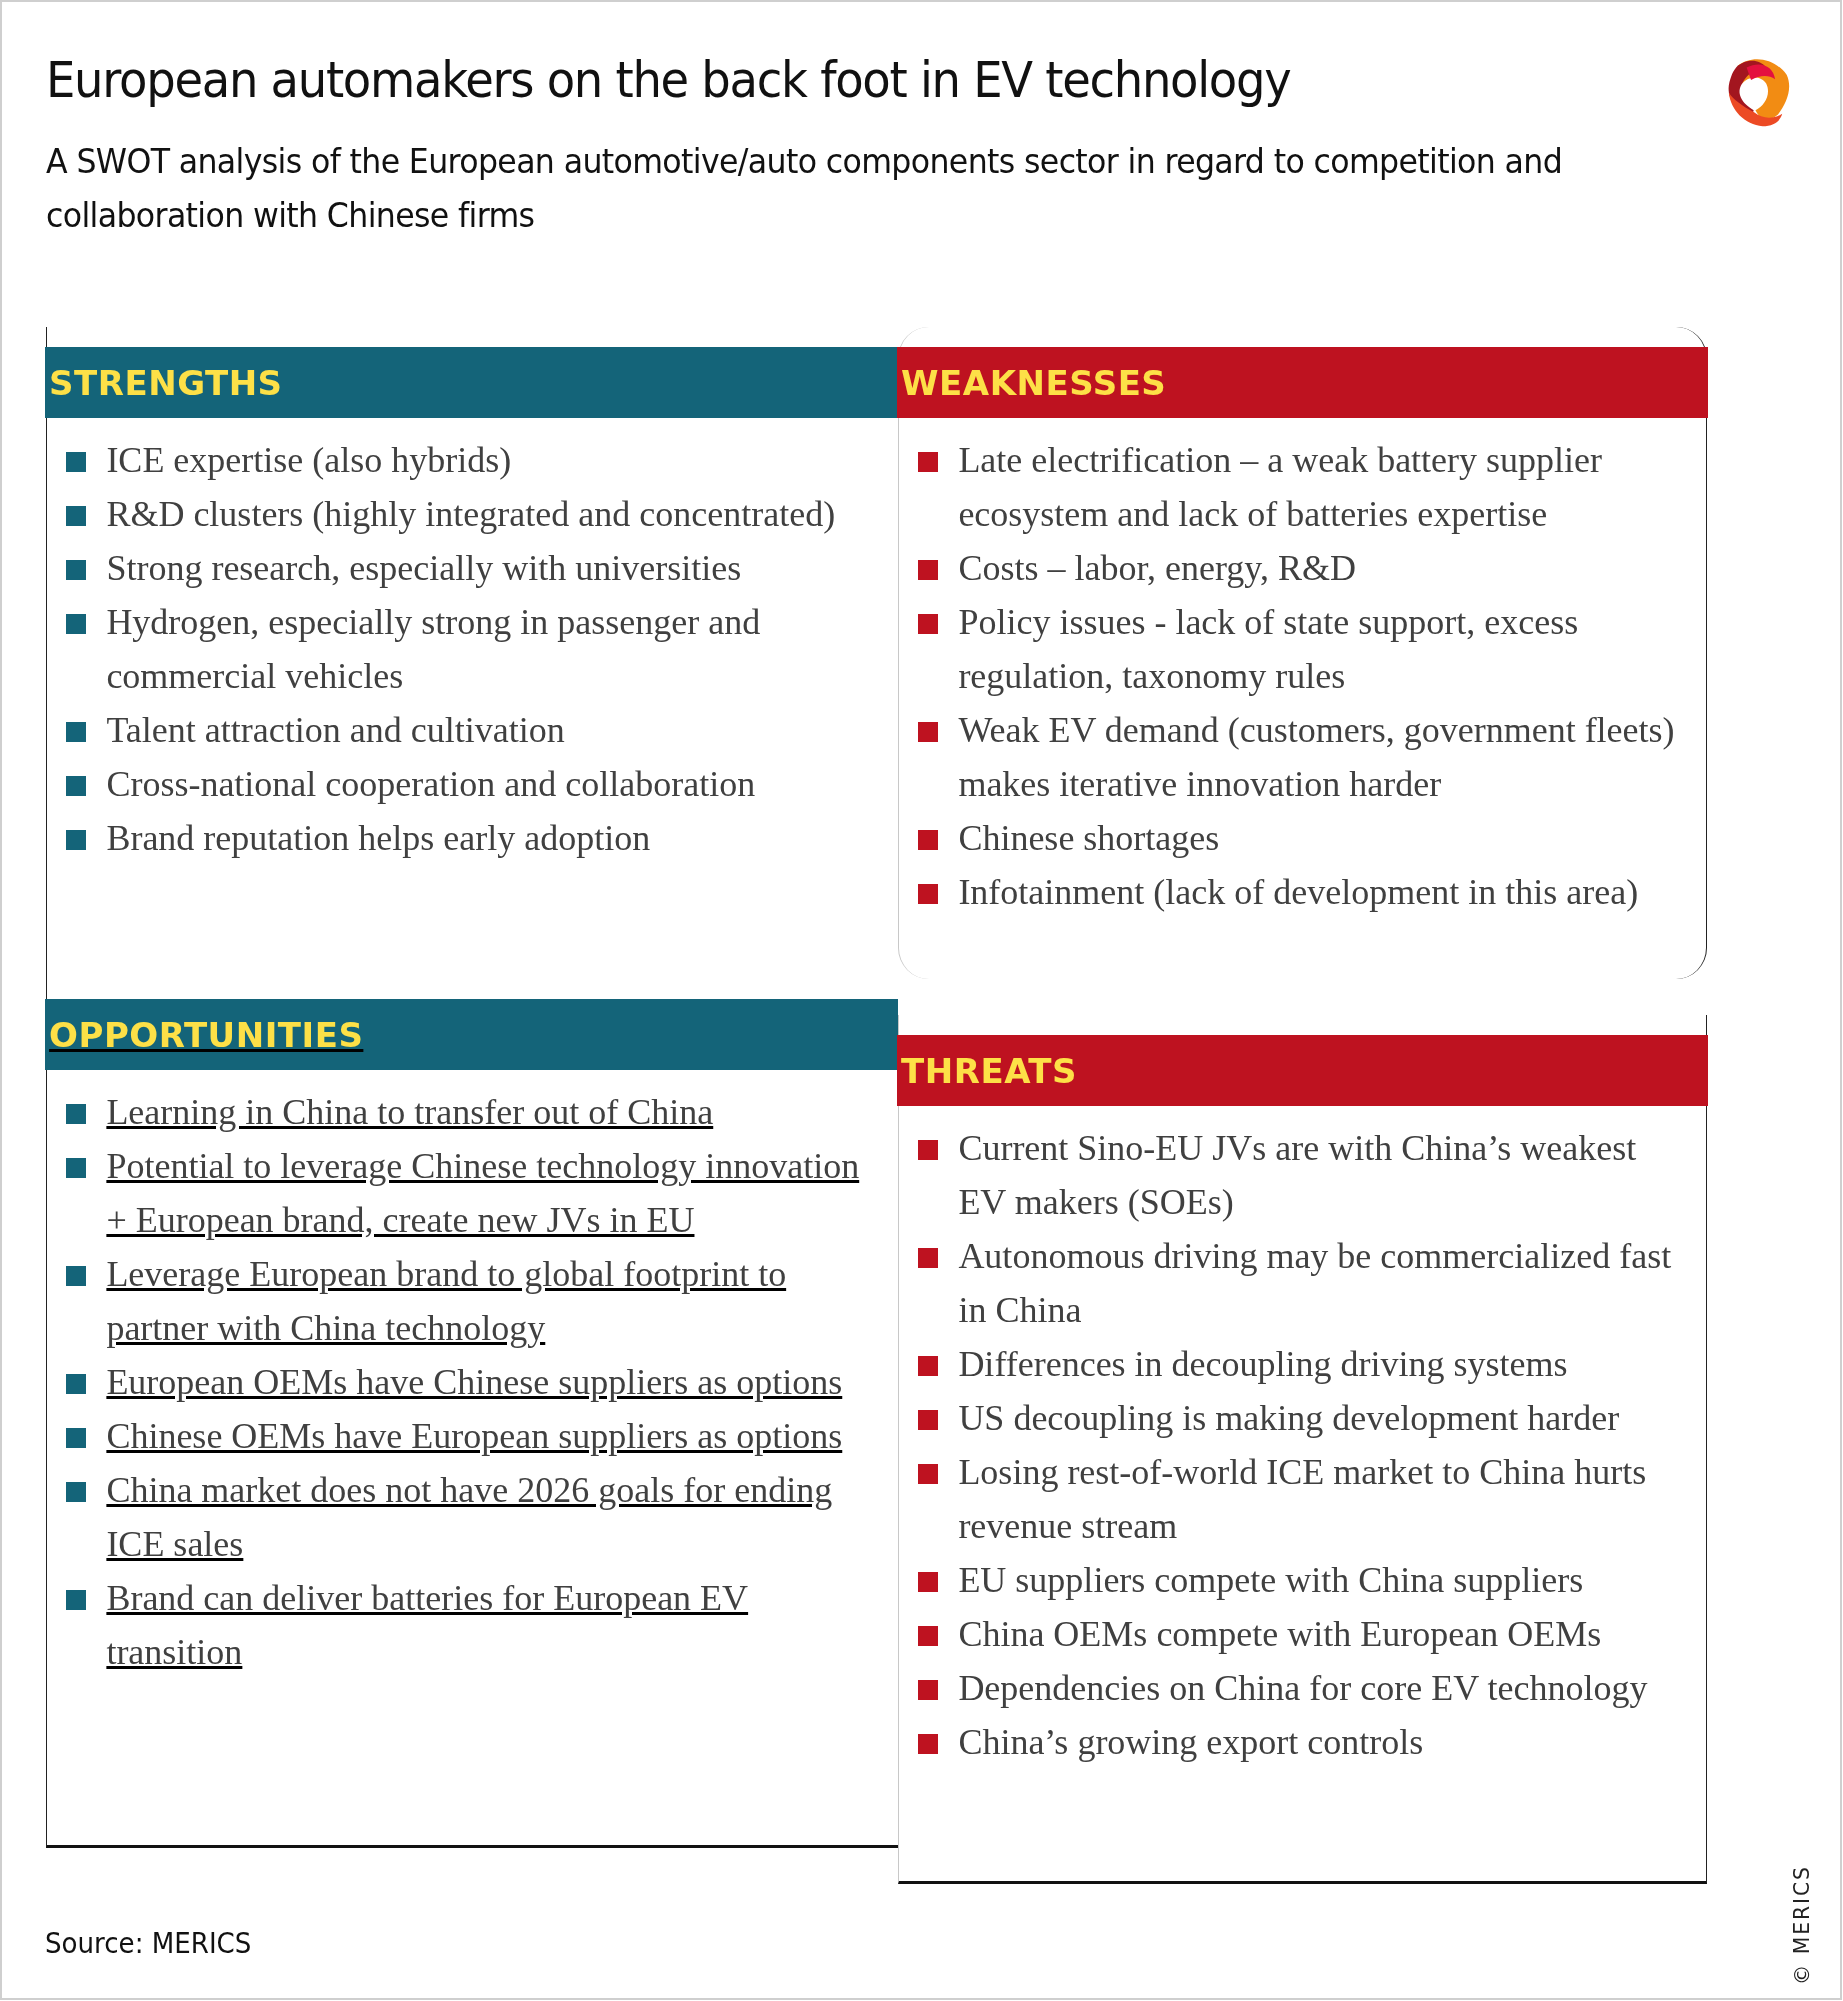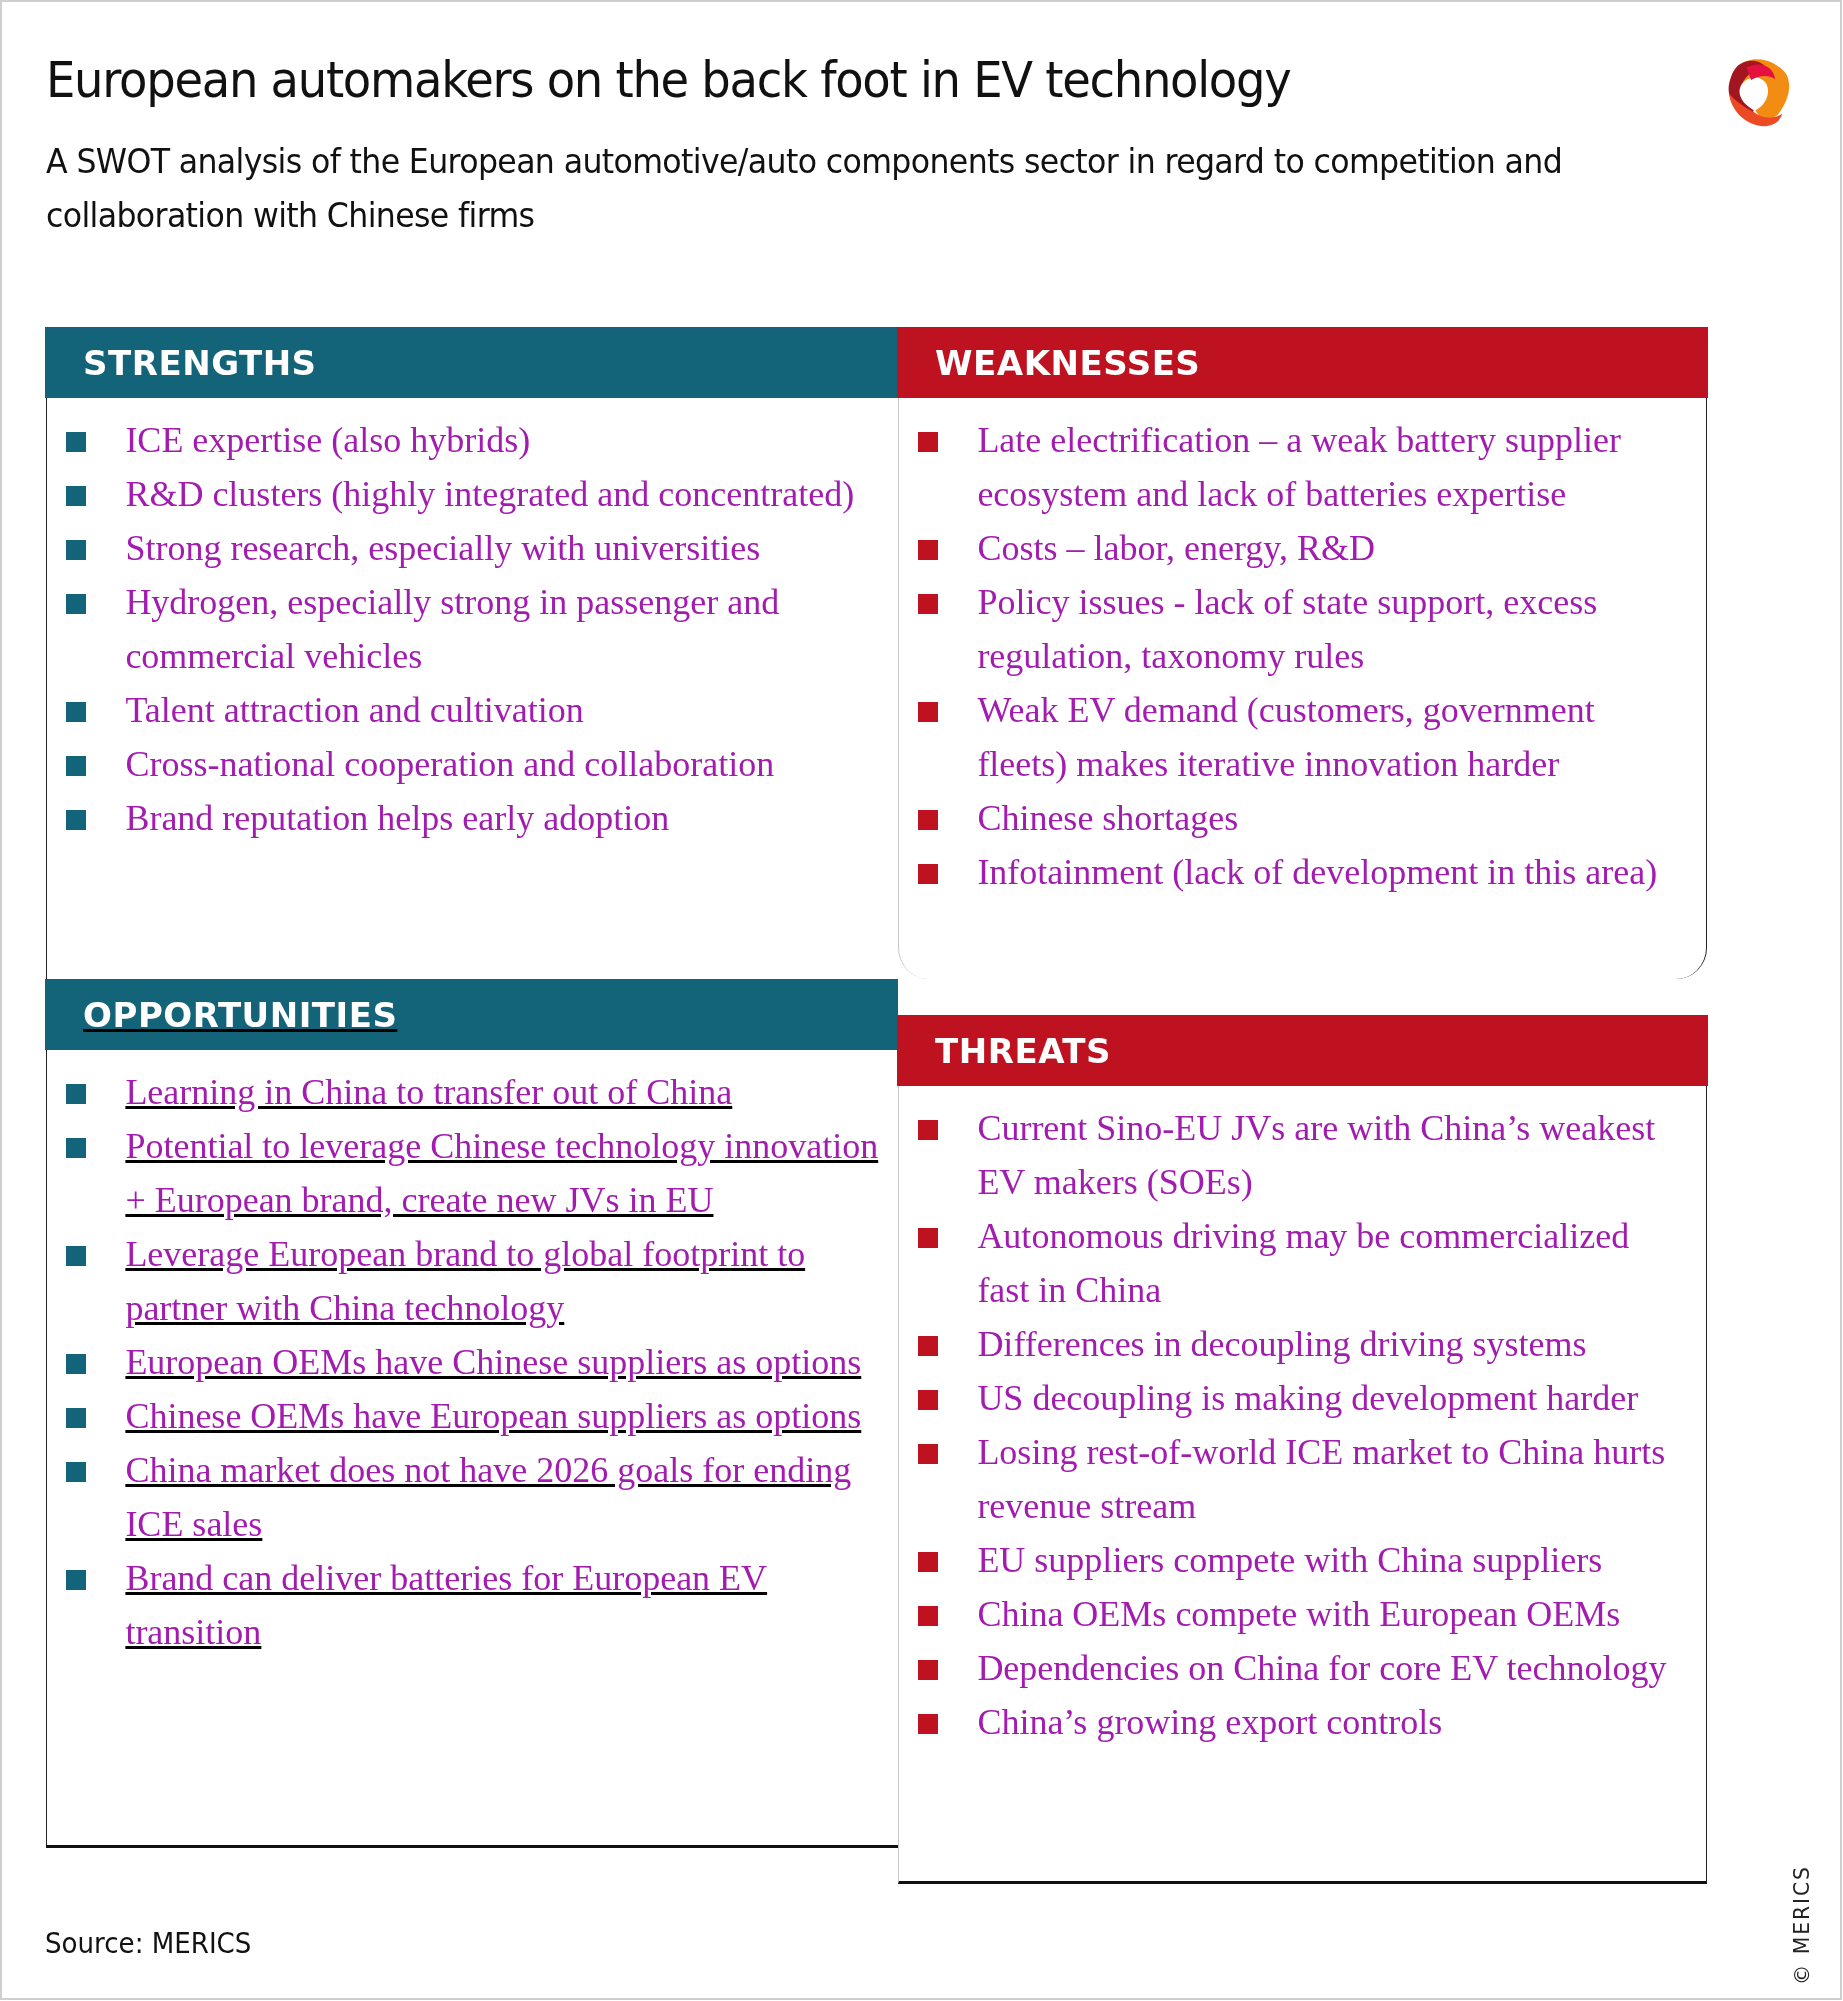--- a/index.html
+++ b/index.html
@@ -7,26 +7,26 @@
   .frame { position: absolute; left: 0; top: 0; width: 1838px; height: 1996px; border: 2.8px solid #cfcfcf; box-sizing: content-box; }
   .title { position: absolute; left: 46px; top: 51px; font-family: "DejaVu Sans", sans-serif; font-size: 50px; color: #111; letter-spacing: -1.4px; transform: scaleX(0.93); transform-origin: left top; white-space: nowrap; }
   .subtitle { position: absolute; left: 46px; top: 134px; font-family: "DejaVu Sans", sans-serif; font-size: 34px; line-height: 54px; color: #111; letter-spacing: -0.7px; transform: scaleX(0.93); transform-origin: left top; width: 1670px; }
   .logo { position: absolute; left: 1711px; top: 48px; width: 89px; height: 89px; }
   .swot { position: absolute; left: 46px; top: 327px; width: 1660px; height: 1521px; }
   .quad { position: absolute; box-sizing: border-box; }
   .q-s { left: 0; top: 0; width: 852px; height: 652px; border-left: 1.9px solid #222; }
   .q-w { left: 852px; top: 0; width: 809px; height: 652px; border-left: 1.9px solid #c8c8c8; border-right: 1.9px solid #222; border-radius: 31px; }
   .q-o { left: 0; top: 652px; width: 852px; height: 869px; border-left: 1.9px solid #222; border-bottom: 3.7px solid #111; text-decoration: underline; }
   .q-t { left: 852px; top: 688px; width: 809px; height: 869px; border-left: 1.9px solid #c8c8c8; border-right: 1.9px solid #222; border-bottom: 3.7px solid #111; }
-  .qhead { height: 71px; display: flex; align-items: center; padding-left: 38px; font-family: "DejaVu Sans", sans-serif; font-weight: bold; font-size: 34px; color: #ffffff; letter-spacing: 0.5px; margin-left: -1.9px; }
+  .qhead { height: 71px; display: flex; align-items: center; padding-left: 4px; font-family: "DejaVu Sans", sans-serif; font-weight: bold; font-size: 34px; color: #fde047; letter-spacing: 0.5px; margin-left: -1.9px; margin-top: 20px; }
   .q-w .qhead, .q-t .qhead { margin-right: -1.9px; }
   .teal { background: #146479; }
   .red { background: #be1220; }
   .items { list-style: none; margin: 0; padding: 15px 18.6px 0 18.6px; }
-  .item { display: flex; align-items: flex-start; font-family: "Liberation Serif", serif; font-size: 36px; line-height: 54px; color: #a21caf; gap: 19px; }
+  .item { display: flex; align-items: flex-start; font-family: "Liberation Serif", serif; font-size: 36px; line-height: 54px; color: #404040; }
   .bullet { flex: 0 0 auto; width: 20.4px; height: 20.4px; margin-top: 18.6px; margin-right: 20.4px; }
   .teal-b { background: #146479; }
   .red-b { background: #be1220; }
   .source { position: absolute; left: 45px; top: 1926px; font-family: "DejaVu Sans", sans-serif; font-size: 29px; color: #111; transform: scaleX(0.9); transform-origin: left top; }
   .copyright { position: absolute; left: 1790px; top: 1985px; font-family: "DejaVu Sans", sans-serif; font-size: 20.4px; color: #222; letter-spacing: 1.9px; transform: rotate(-90deg); transform-origin: left top; white-space: nowrap; }
 </style>
 </head>
 <body>
 
 <div class="frame"></div>

